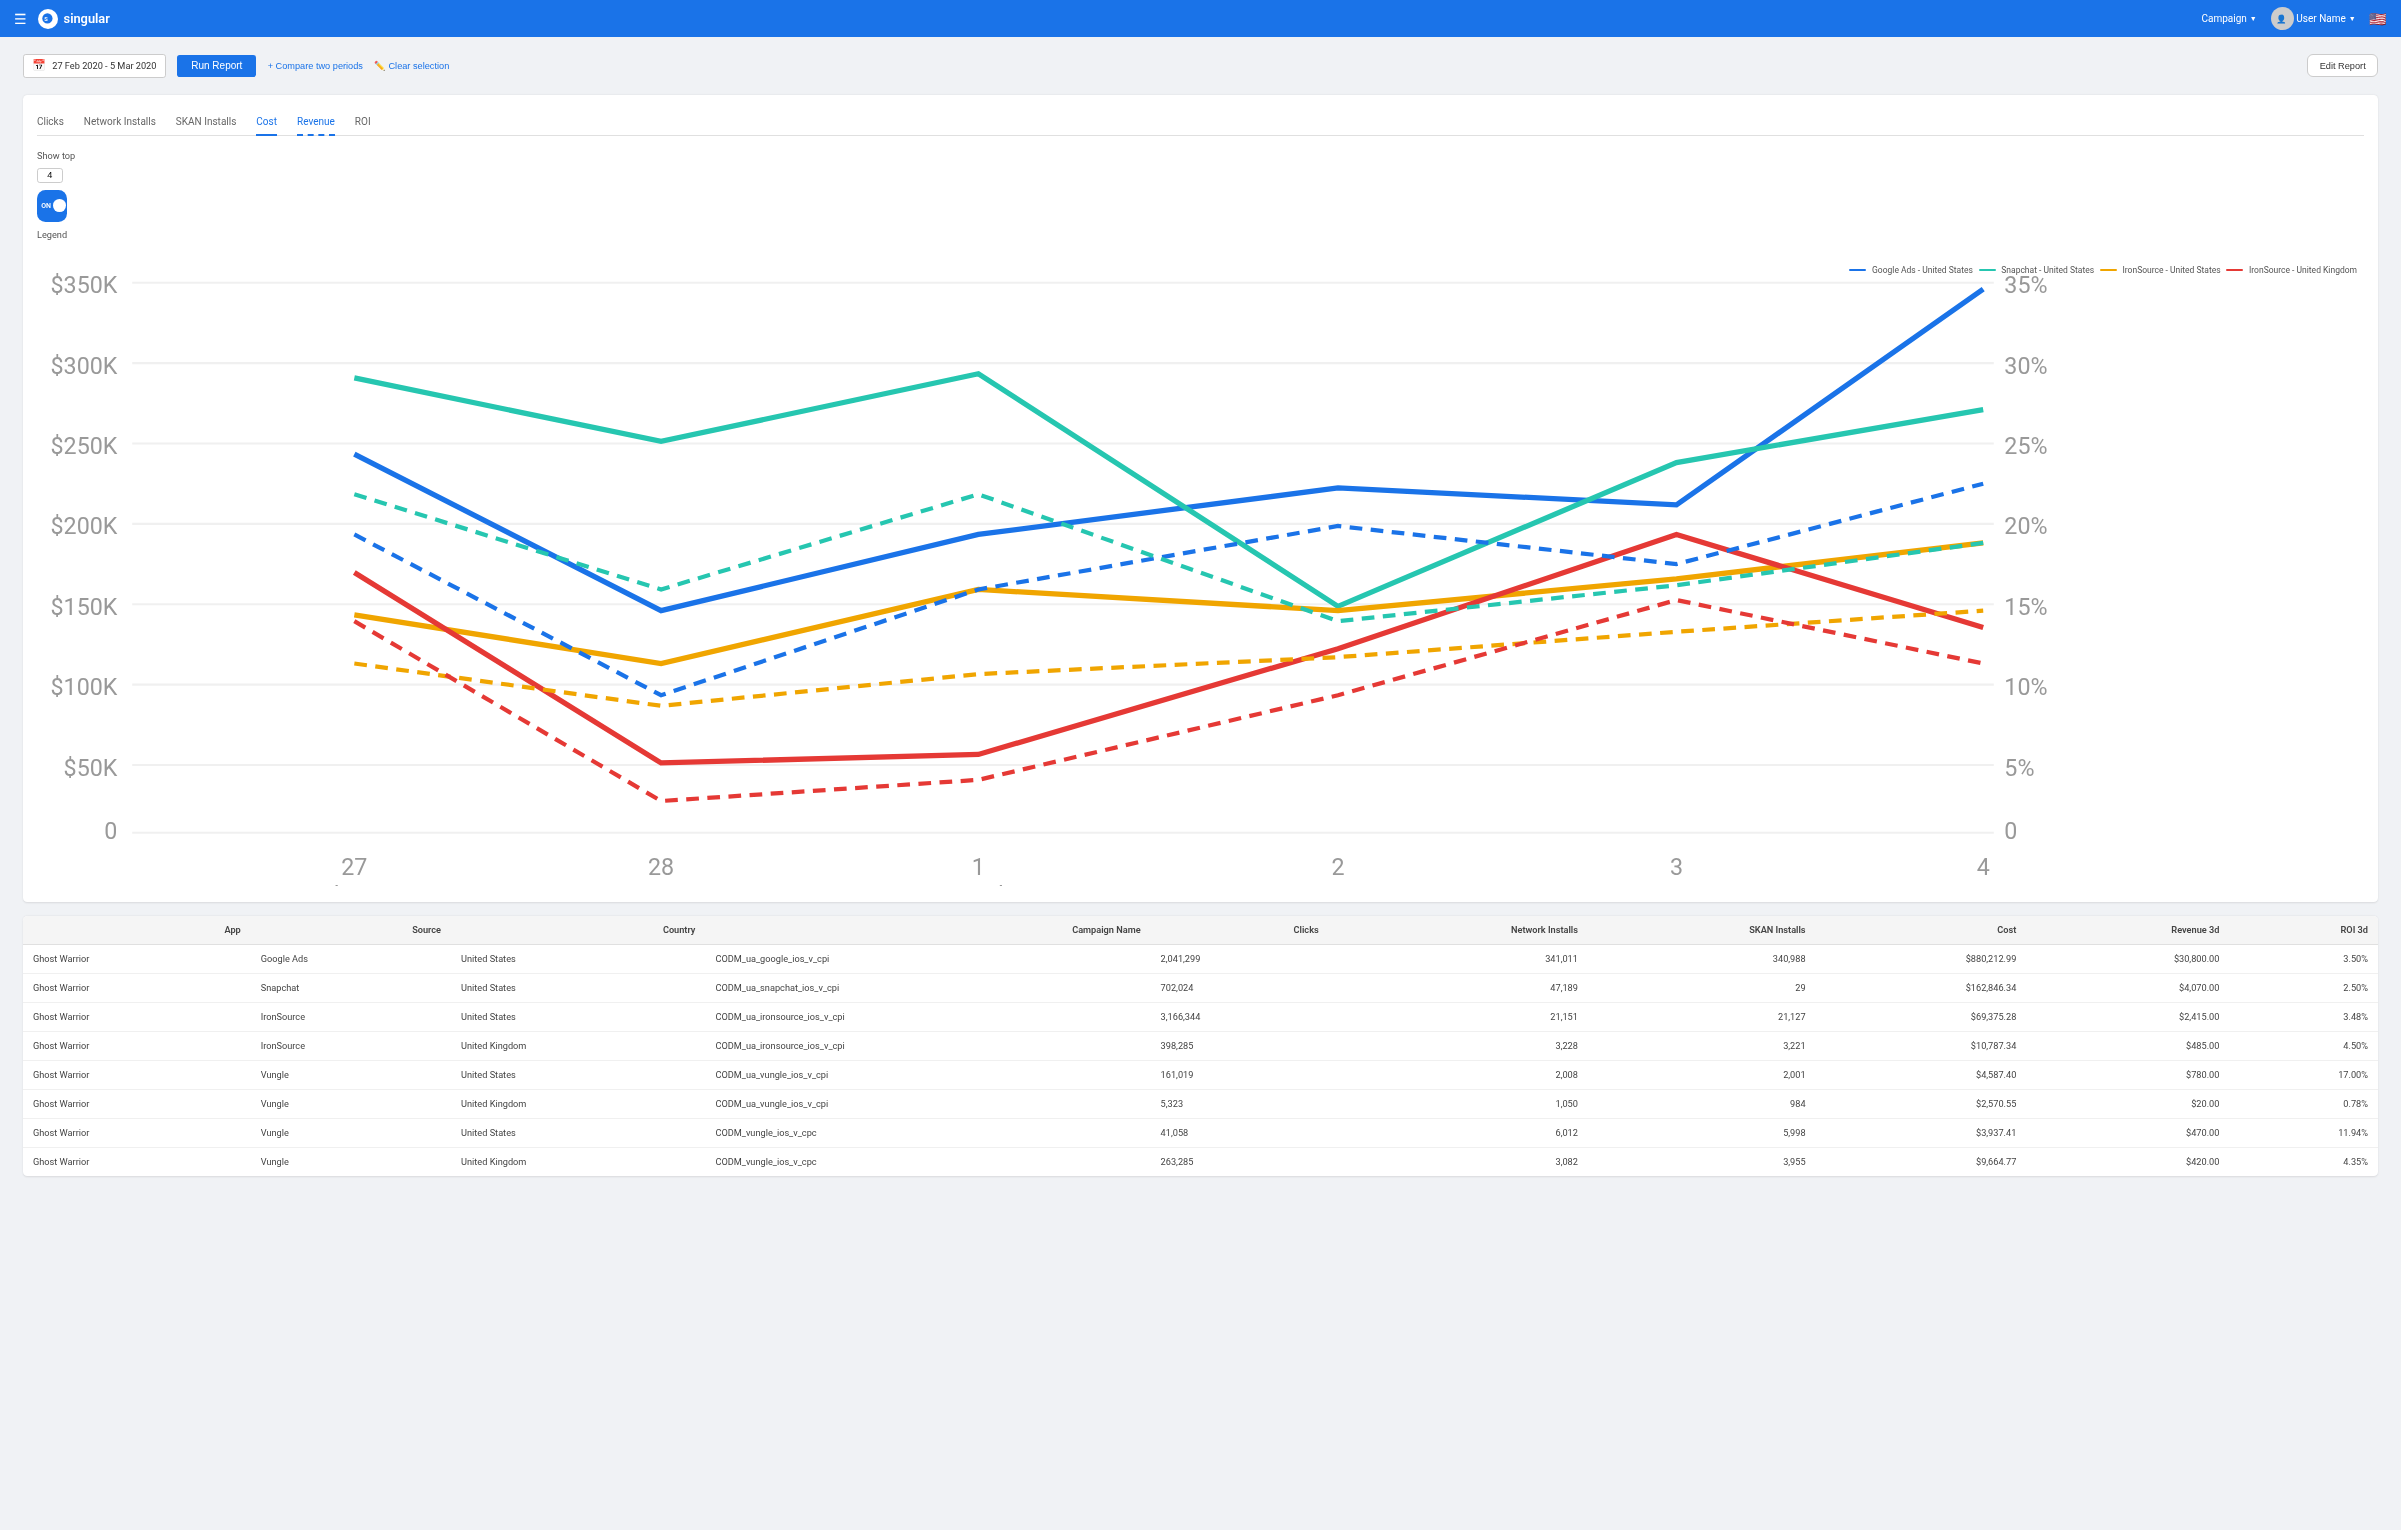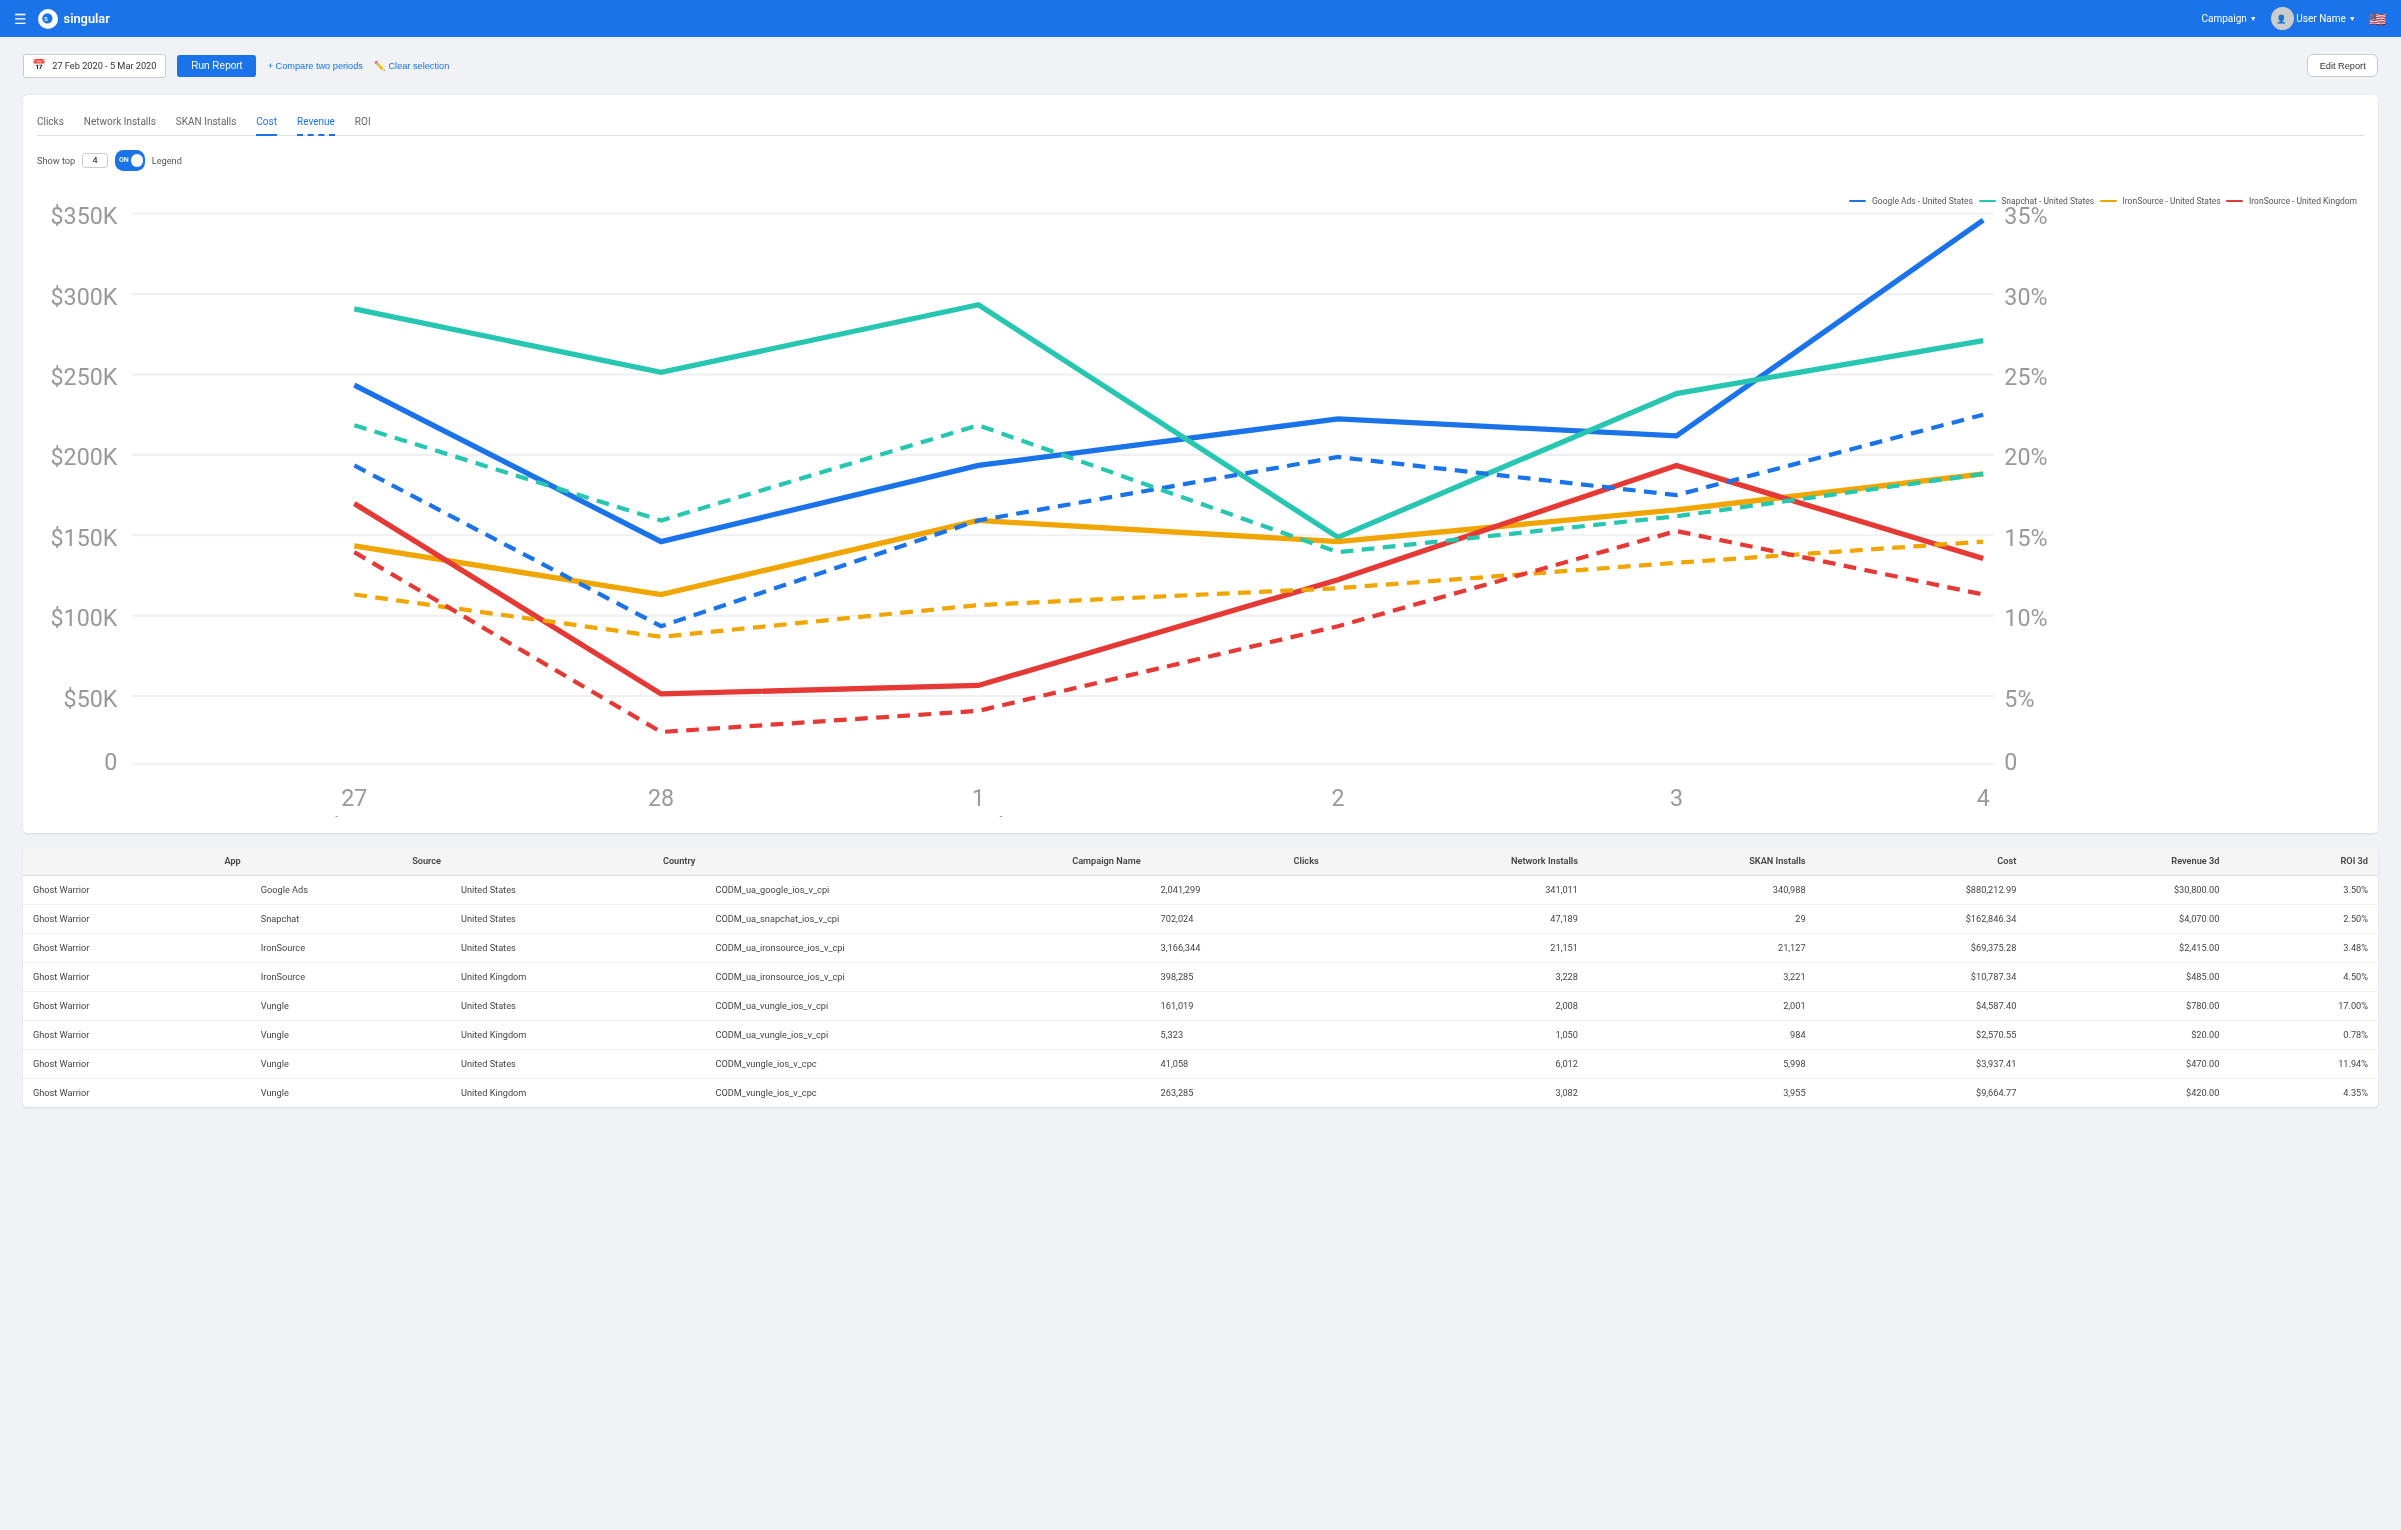--- a/index.html
+++ b/index.html
@@ -51,24 +51,24 @@
 
     
     .tabs { display: flex; gap: 20px; border-bottom: 0.7px solid #e0e0e0; margin-bottom: 14px; }
     .tab { padding: 7px 0; font-size: 10px; color: #666; cursor: pointer; border-bottom: 2.1px solid transparent; margin-bottom: -0.7px; }
     .tab.active { color: #1a73e8; border-bottom: 2.1px solid #1a73e8; }
     .tab.dashed-active { color: #1a73e8; border-bottom: 2.1px dashed #1a73e8; }
 
     
     .chart-header { display: flex; align-items: center; margin-bottom: 11.3px; }
     .chart-title { font-size: 11.3px; color: #333; flex: 1; }
-    .chart-controls { display: flex; align-items: center; gap: 7px; font-size: 9.2px; color: #555; }
+    .chart-controls { display: flex; align-items: flex-start; gap: 7px; font-size: 9.2px; color: #555; flex-direction: column; }
     .show-top-label {}
     .show-top-input { width: 25.5px; border: 0.7px solid #ccc; border-radius: 2.8px; padding: 1.4px 4.3px; text-align: center; font-size: 9.2px; }
-    .toggle-on { background: #1a73e8; border-radius: 8.5px; width: 30px; height: 21px; display: flex; align-items: center; padding: 1.4px; cursor: pointer; }
+    .toggle-on { background: #1a73e8; border-radius: 8.5px; width: 30px; height: 32px; display: flex; align-items: center; padding: 1.4px; cursor: pointer; }
     .toggle-on .toggle-knob { width: 12.8px; height: 12.8px; background: white; border-radius: 50%; margin-left: auto; }
     .toggle-on .toggle-text { color: white; font-size: 7px; font-weight: 600; margin-left: 2.8px; }
     .legend-label { font-size: 9.2px; color: #555; }
 
     
     .chart-area { position: relative; }
 
     
     .legend { position: absolute; right: 7px; top: 14px; display: flex; flex-direction: row; gap: 5.7px; }
     .legend-item { display: flex; align-items: center; gap: 5.7px; font-size: 8.5px; color: #555; }

